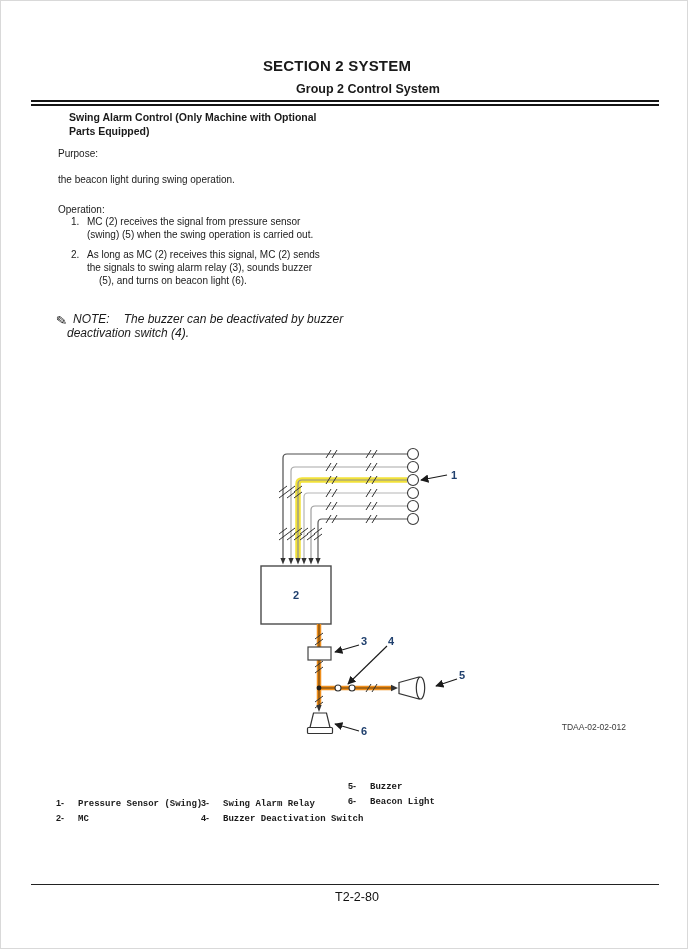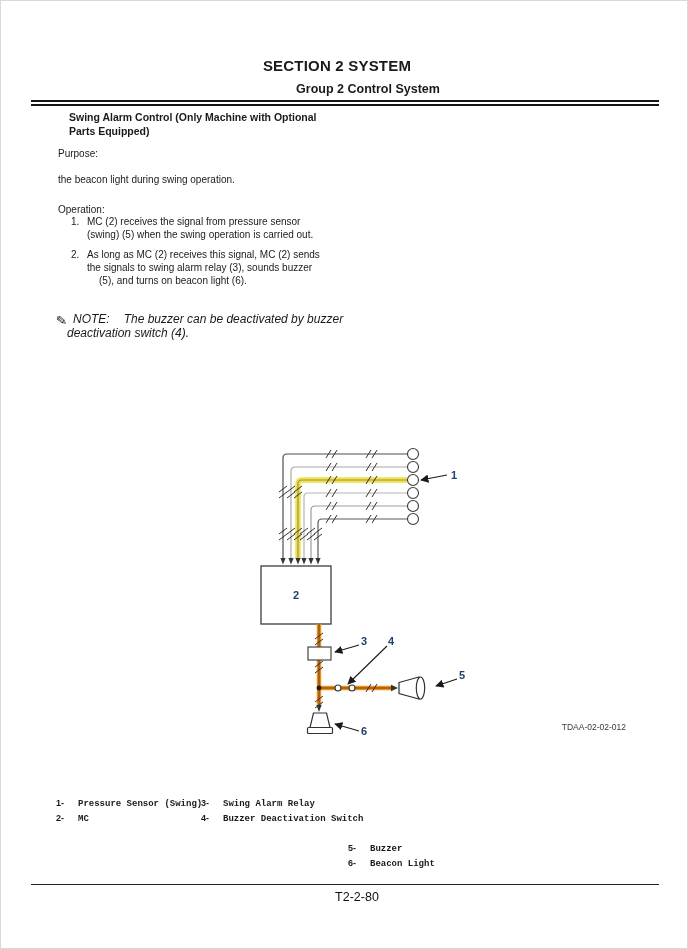--- a/index.html
+++ b/index.html
@@ -167,21 +167,21 @@
     </div>
   </div>
   <div class="abs" style="top:794px;left:200px;">
     <div class="legend-row">
       <span class="legend-num">3-</span><span class="legend-text">Swing Alarm Relay</span>
     </div>
     <div class="legend-row">
       <span class="legend-num">4-</span><span class="legend-text">Buzzer Deactivation Switch</span>
     </div>
   </div>
-  <div class="abs" style="top:839px;left:347px;">
+  <div class="abs" style="top:777px;left:347px;">
     <div class="legend-row">
       <span class="legend-num">5-</span><span class="legend-text">Buzzer</span>
     </div>
     <div class="legend-row">
       <span class="legend-num">6-</span><span class="legend-text">Beacon Light</span>
     </div>
   </div>
 
   <div class="abs footer-rule" style="top:883px;"></div>
   <div class="abs page-number" style="top:889px;left:0;padding-left:12px;">T2-2-80</div>

